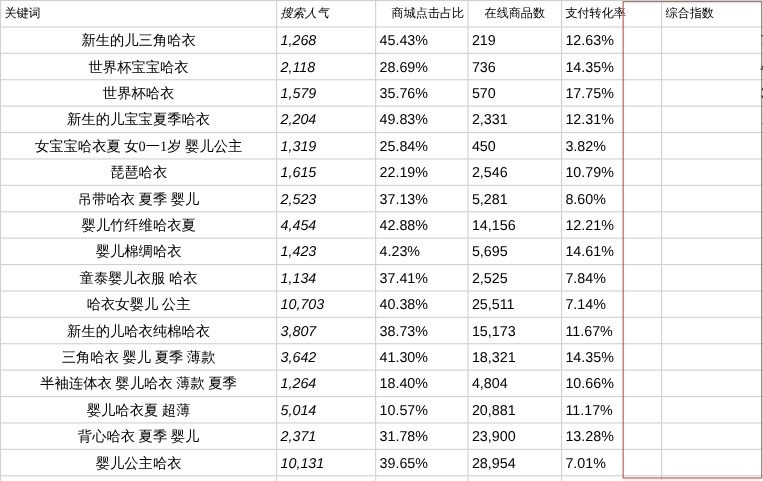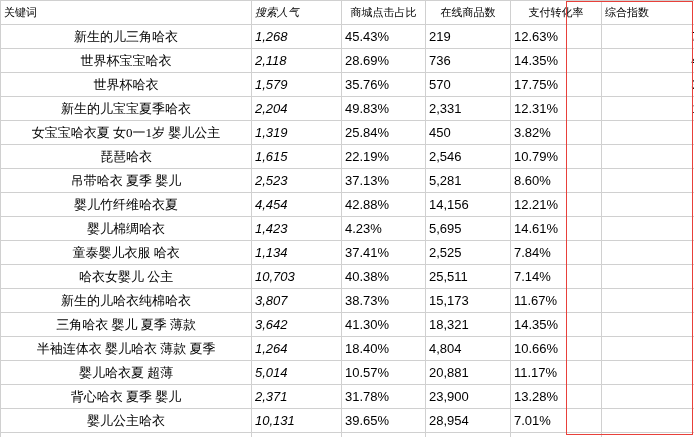--- a/index.html
+++ b/index.html
@@ -39,23 +39,23 @@
   thead th {
     vertical-align: top;
     padding-top: 2px;
     white-space: normal;
     line-height: 14px;
     font-size: 11px;
     height: 30px;
   }
   .col-kw   { width: 244px; text-align: left; }
   .col-pop  { width: 83px;  text-align: left; font-style: italic; }
-  .col-ctr  { width: 77px;  text-align: center; }
+  .col-ctr  { width: 77px;  text-align: right; }
   .col-goods{ width: 78px;  text-align: center; }
-  .col-conv { width: 84px;  text-align: center; }
+  .col-conv { width: 84px;  text-align: left; }
   .col-idx  { width: 126px; text-align: right; padding-right: 6px; }
 
   thead .col-idx { text-align: left; }
 
   td.col-kw { text-align: center; font-family: Liberation Serif, serif; }
   td.col-pop, td.col-ctr, td.col-goods, td.col-conv { text-align: left; padding-left: 6px; }
 
   
   .highlight-box {
     position: absolute;

